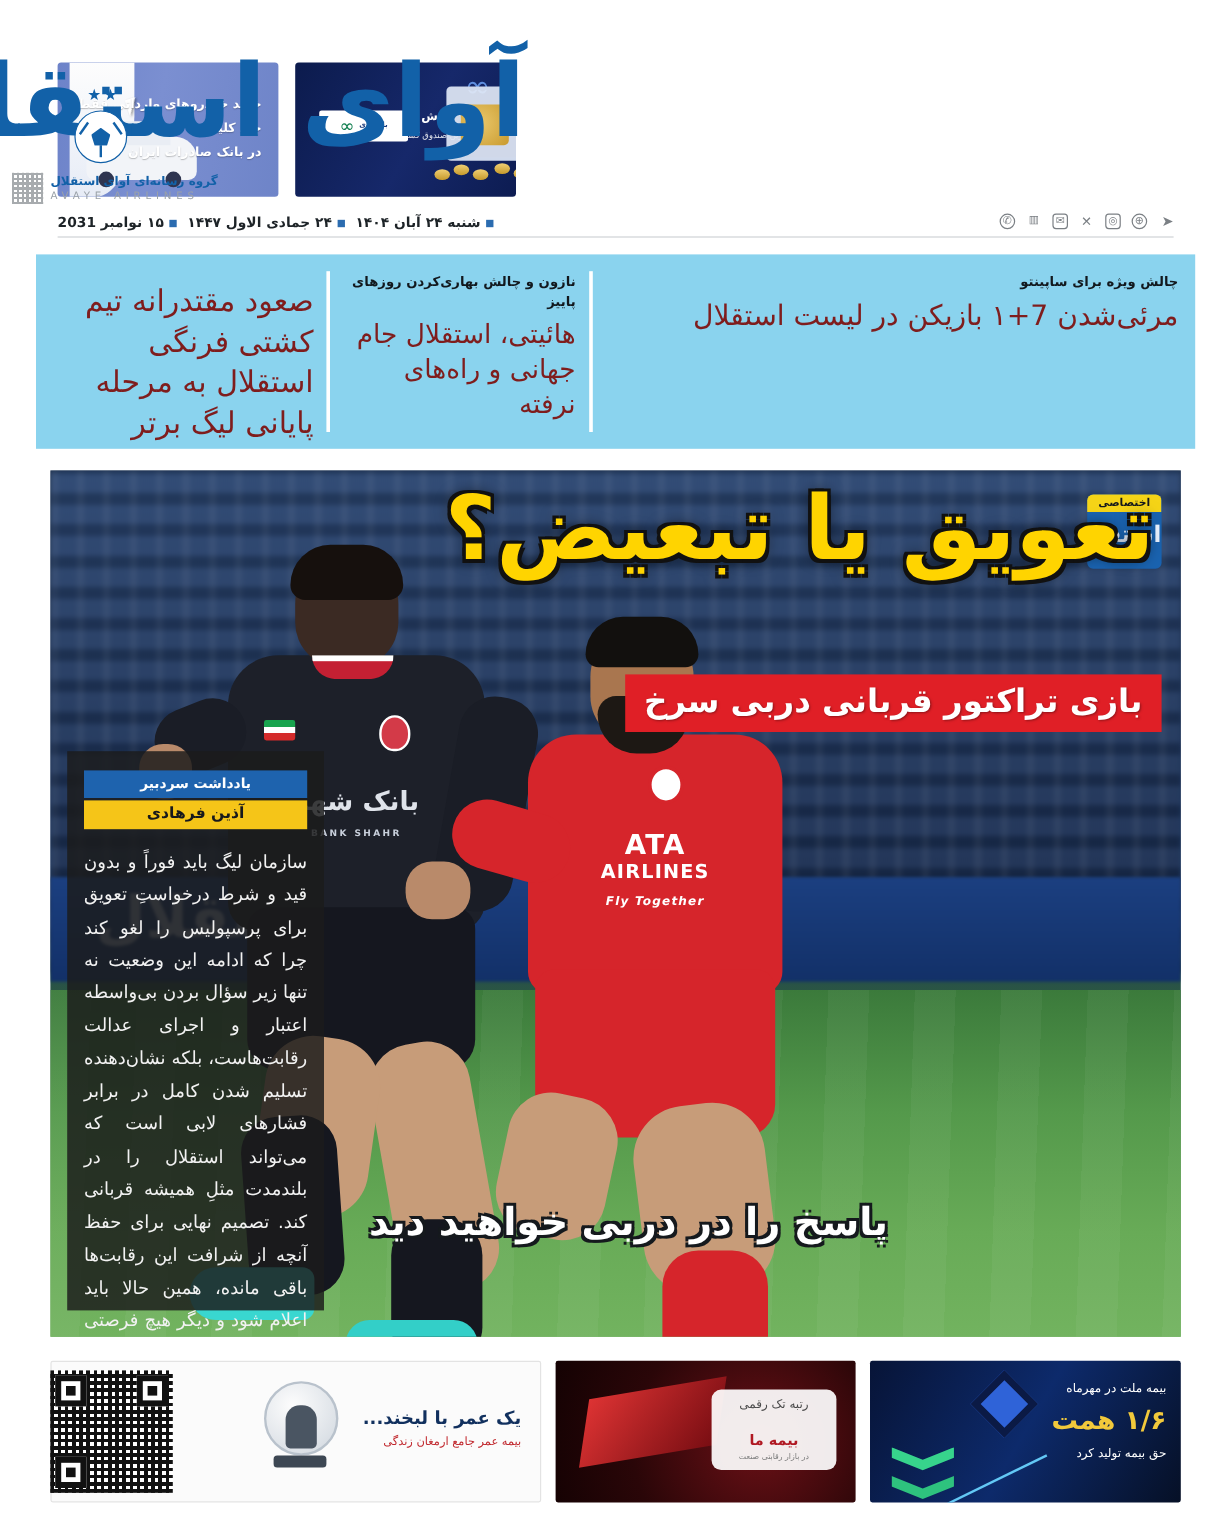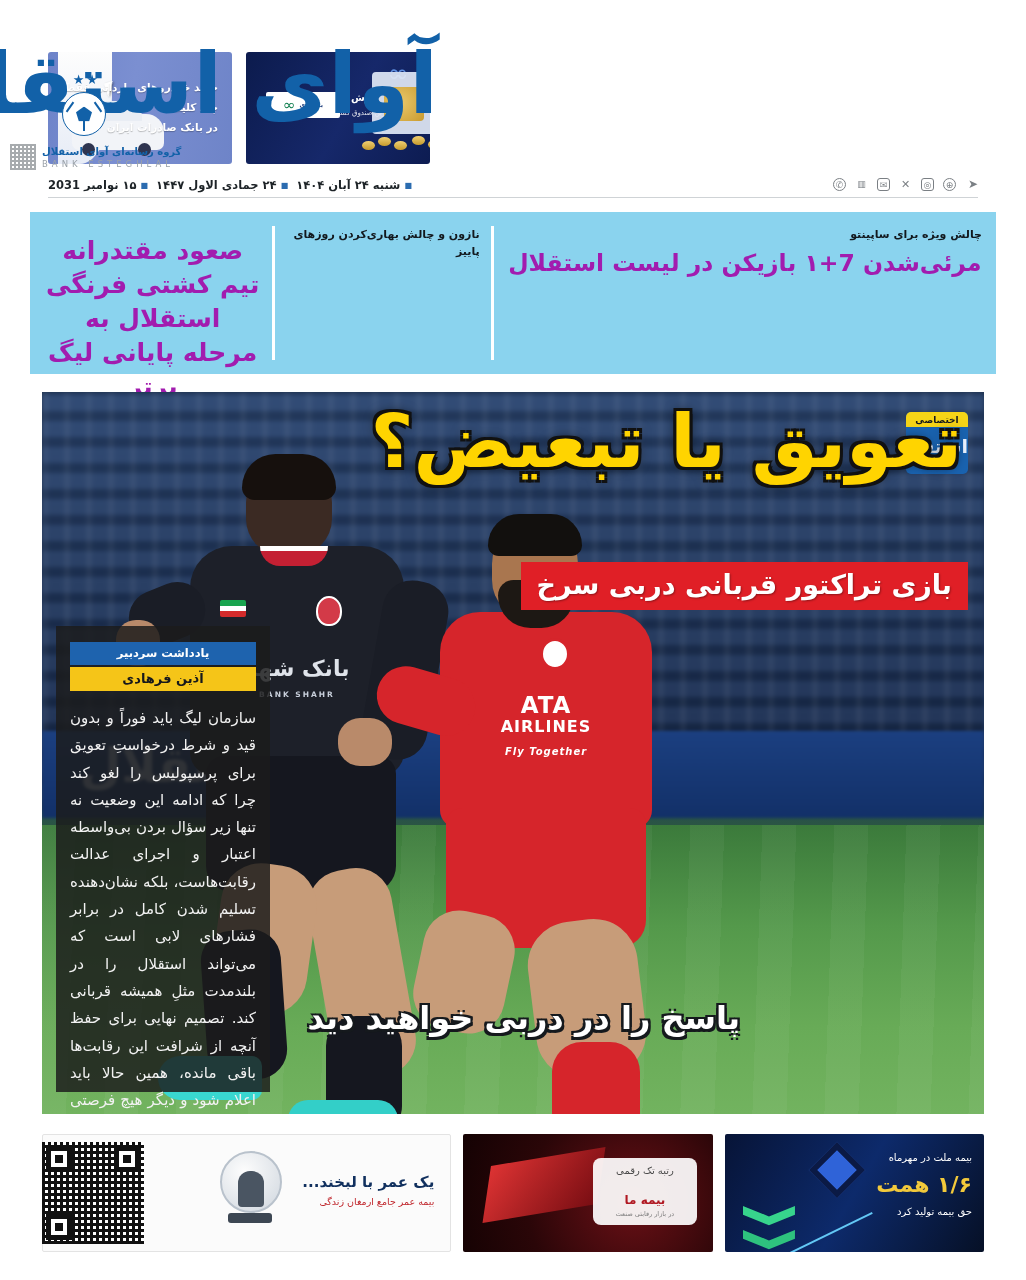--- a/index.html
+++ b/index.html
@@ -131,21 +131,21 @@
   }
   .strip-col { position: relative; padding: 14px 14px 10px; display: flex; flex-direction: column; }
   .strip-col + .strip-col::after {
     content: ""; position: absolute; right: 0; top: 14px; bottom: 14px; width: 3px; background: #ffffff;
   }
   .c1 { flex: 0 0 25.4%; }
   .c2 { flex: 0 0 22.6%; }
   .c3 { flex: 0 0 20.6%; }
   .c4 { flex: 1; }
   .kicker { font-size: 11px; color: #12181d; line-height: 1.55; text-align: right; font-weight: bold; margin-bottom: 5px; }
-  .hl { font-size: 22px; font-weight: bold; color: #a21caf; line-height: 1.32; text-align: center; }
+  .hl { font-size: 22px; font-weight: normal; color: #7f1d1d; line-height: 1.32; text-align: right; }
   .c1 .hl { font-size: 25px; line-height: 1.36; margin-top: 8px; }
   .c4 .hl { font-size: 23.5px; }
 
   
   .photo {
     position: absolute; top: 392px; left: 42px; right: 42px; height: 722px;
     overflow: hidden;
     background:
       linear-gradient(180deg, #20334f 0%, #1d3256 30%, #22406a 52%, #2c5a3a 62%, #4a8b44 78%, #64a855 100%);
   }
@@ -349,21 +349,21 @@
     <div class="logo-wordmark">آوای استقلال</div>
     <div class="stars">★★</div>
     <div class="ball">
       <div class="pent"></div>
       <div class="seam" style="left:6px;top:8px;width:2px;height:12px;transform:rotate(35deg)"></div>
       <div class="seam" style="right:6px;top:8px;width:2px;height:12px;transform:rotate(-35deg)"></div>
       <div class="seam" style="left:50%;bottom:4px;width:2px;height:10px;margin-left:-1px"></div>
     </div>
     <div class="logo-sub-wrap">
       <div class="logo-sub-fa">گروه رسانه‌ای آوای استقلال</div>
-      <div class="logo-sub-en">BANK ESTEGHLAL</div>
+      <div class="logo-sub-en">AVAYE AIRLINES</div>
     </div>
     <div class="qr-small"></div>
   </div>
 
   <div class="dateline-row">
     <div class="socials">
       <span class="ic ic-tg">➤</span>
       <span class="ic ic-circle ic-glyph">⊕</span>
       <span class="ic ic-box ic-glyph">◎</span>
       <span class="ic ic-x">✕</span>
@@ -379,20 +379,21 @@
     </div>
   </div>
 
   <div class="strip">
     <div class="strip-col c4">
       <div class="kicker">چالش ویژه برای ساپینتو</div>
       <div class="hl">مرئی‌شدن 7+۱ بازیکن در لیست استقلال</div>
     </div>
     <div class="strip-col c2">
       <div class="kicker">نازون و چالش بهاری‌کردن روزهای پاییز</div>
+      <div class="hl">هائیتی، استقلال جام جهانی و راه‌های نرفته</div>
     </div>
     <div class="strip-col c1">
       <div class="hl">صعود مقتدرانه تیم کشتی فرنگی استقلال به مرحله پایانی لیگ برتر</div>
     </div>
   </div>
 
   <div class="photo">
     <div class="crowd"></div>
     <div class="billboard"></div>
     <div class="pitch"></div>

